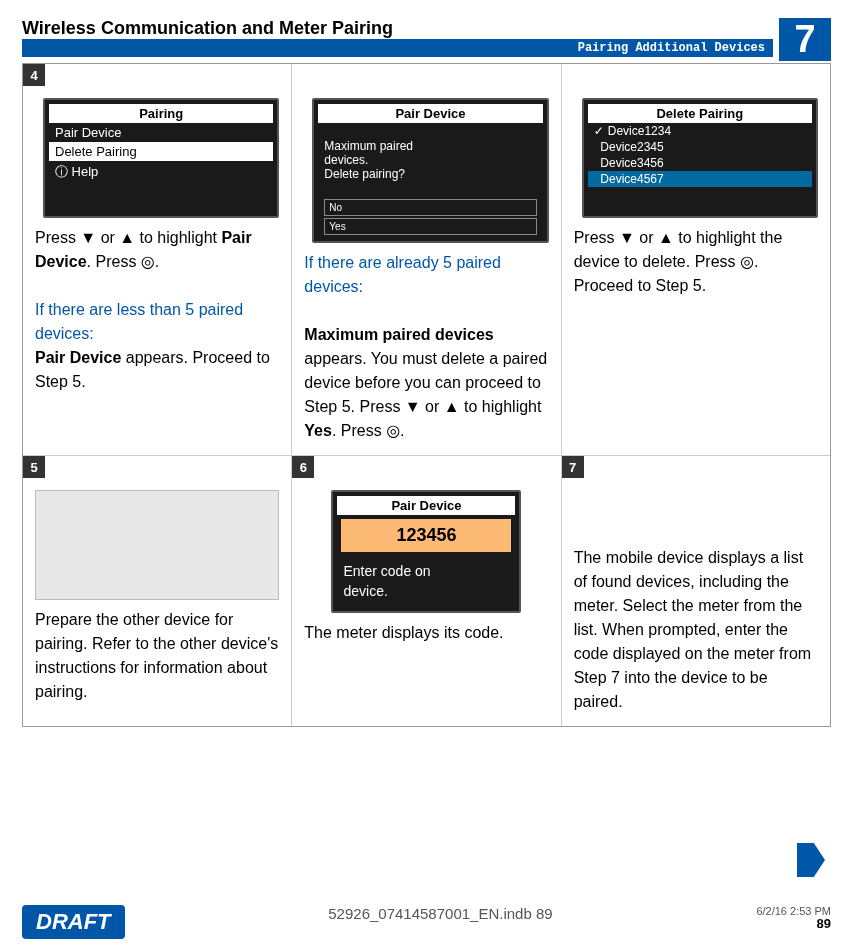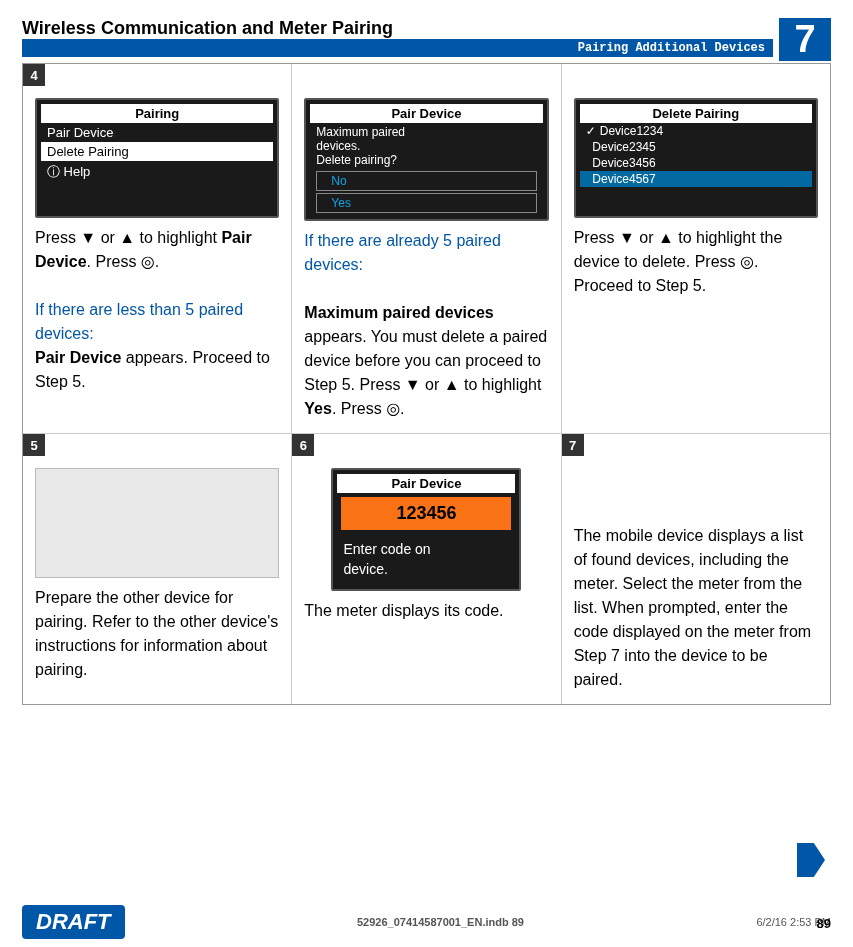--- a/index.html
+++ b/index.html
@@ -93,21 +93,21 @@
       display: flex;
       align-items: center;
       justify-content: center;
     }
 
     
     .device-screen {
       background: #1a1a1a;
       border: 2px solid #555;
       border-radius: 2px;
-      margin: 24px 0 8px 0;
+      margin: 24px 0 8px 8px;
       padding: 4px;
       min-height: 120px;
     }
     .screen-menu-item {
       color: #fff;
       font-size: 13px;
       padding: 2px 6px;
       display: flex;
       align-items: center;
       gap: 4px;
@@ -123,26 +123,26 @@
       padding: 2px 6px;
       text-align: center;
     }
     .screen-title.inverted {
       background: #fff;
       color: #000;
     }
     .screen-text {
       color: #fff;
       font-size: 12px;
-      padding: 2px 6px;
+      padding: 16px 6px;
     }
     .screen-option {
-      color: #0ea5e9;
-      font-size: 12px;
-      padding: 2px 14px;
+      color: #ffffff;
+      font-size: 10px;
+      padding: 2px 4px;
       border: 1px solid #888;
       margin: 2px 6px;
     }
 
     
     .screen-device-item {
       color: #fff;
       font-size: 12px;
       padding: 1px 6px;
       display: flex;
@@ -150,21 +150,21 @@
       gap: 4px;
     }
     .screen-device-item.active-bar {
       background: #0369a1;
     }
     .check-mark {
       color: #fff;
       font-size: 12px;
     }
     .code-display {
-      background: #f97316;
+      background: #fdba74;
       color: #000;
       font-size: 18px;
       font-weight: bold;
       text-align: center;
       padding: 6px;
       margin: 4px;
     }
     .enter-code-text {
       color: #fff;
       font-size: 14px;
@@ -187,38 +187,37 @@
       font-weight: normal;
     }
 
     
     .page-footer {
       position: absolute;
       bottom: 8px;
       left: 0;
       right: 0;
       display: flex;
-      align-items: center;
+      align-items: flex-start;
       padding: 0 22px;
     }
     .draft-badge {
       background: #0057a8;
       color: #fff;
       font-size: 22px;
       font-weight: bold;
       font-style: italic;
       padding: 4px 14px;
       border-radius: 4px;
     }
     .footer-file {
       flex: 1;
       text-align: center;
-      font-size: 11px;
+      font-size: 15px;
       color: #555;
-      font-weight: bold;
     }
     .footer-date {
       font-size: 11px;
       color: #555;
     }
     .page-num-bottom {
       position: absolute;
       bottom: 16px;
       right: 22px;
       font-size: 13px;

